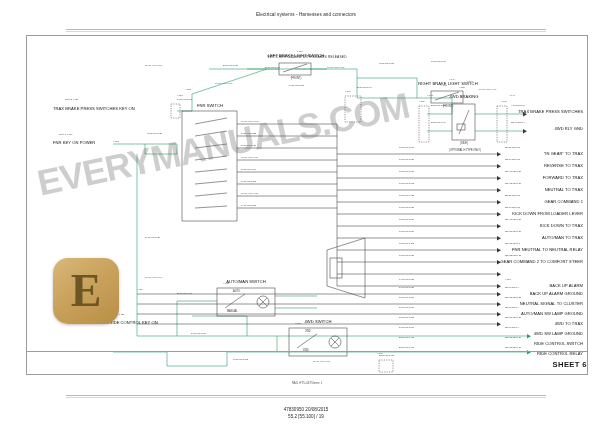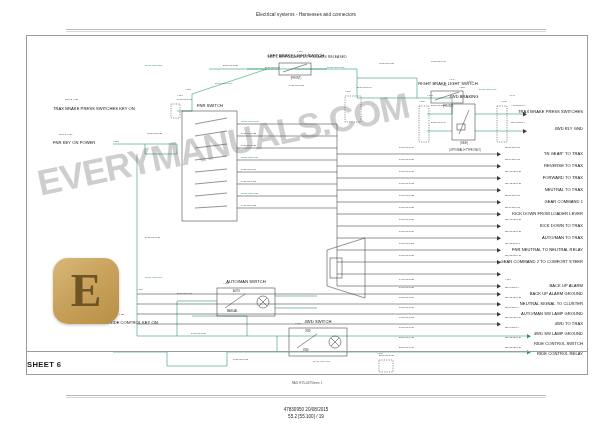--- a/index.html
+++ b/index.html
@@ -29,21 +29,21 @@
 
   .dwg-title{
     position:absolute;top:6px;left:0;right:0;text-align:center;
     font-size:8.6px;letter-spacing:.25px;color:#1a1a1a;
   }
   .dwg-sub{
     position:absolute;top:19px;left:0;right:0;text-align:center;
     font-size:3.3px;letter-spacing:.15px;color:#333;
   }
   .sheet{
-    position:absolute;bottom:5px;left:0;right:0;text-align:left;
+    position:absolute;bottom:5px;left:0;right:0;text-align:right;
     font-size:7.6px;letter-spacing:.4px;font-weight:bold;color:#1a1a1a;
   }
   .sheet-sub{
     position:absolute;bottom:-11px;left:0;right:0;text-align:center;
     font-size:2.9px;color:#555;letter-spacing:.1px;
   }
 
   
   .foot-rule{position:absolute;bottom:36px;left:66px;right:66px;border-top:1.1px solid #b9b9b9;}
   .foot-rule2{position:absolute;bottom:34px;left:66px;right:66px;border-top:.5px solid #d8d8d8;}

